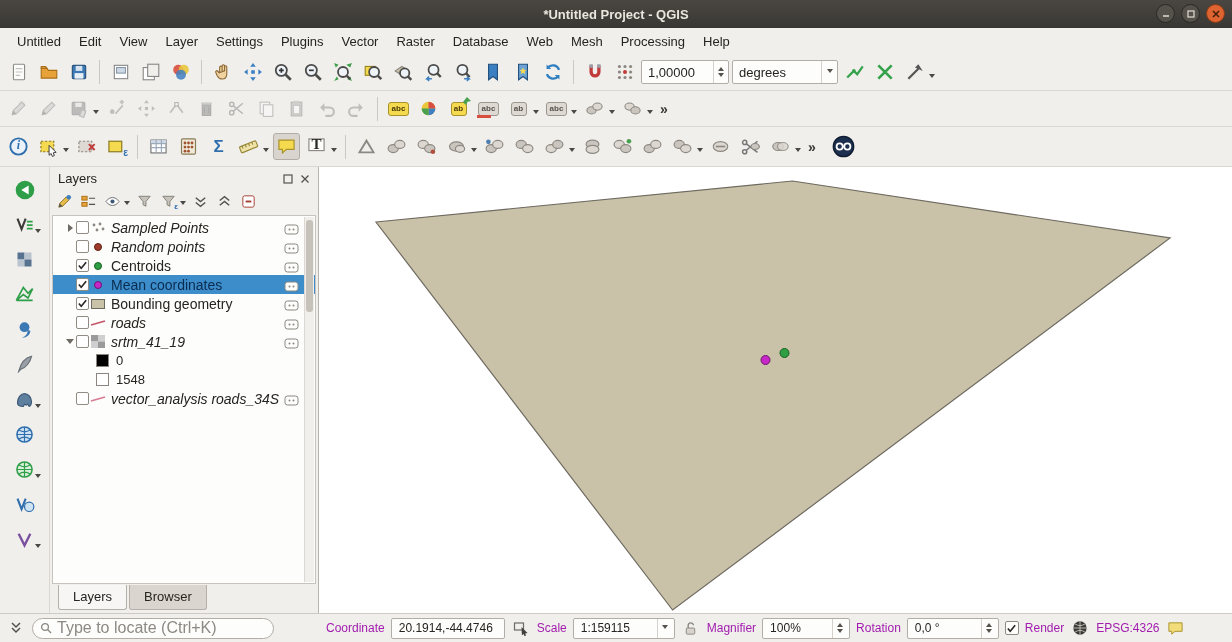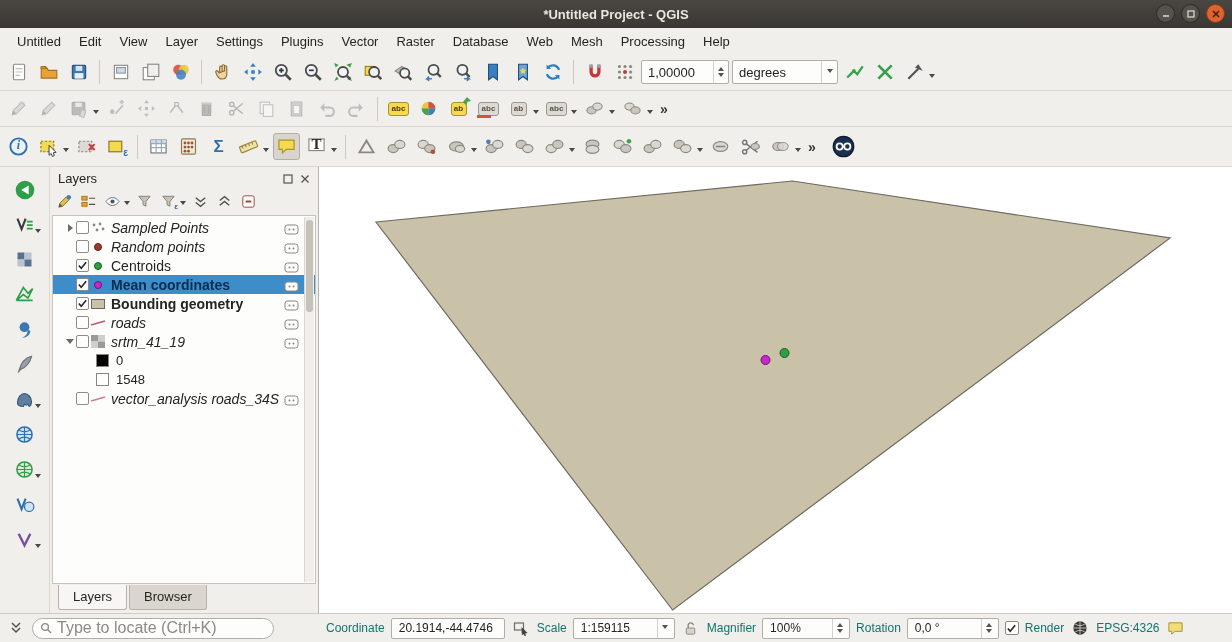--- a/index.html
+++ b/index.html
@@ -61,38 +61,38 @@
   .lrow{height:19px;display:flex;align-items:center;padding-left:11px;position:relative;font-size:14px}
   .lrow.sel{background:#3d8dcb}
   .exp{width:12px;display:flex;justify-content:center;flex:0 0 12px}
   .tri-r{width:0;height:0;border-left:5px solid #6e6a64;border-top:4px solid transparent;border-bottom:4px solid transparent}
   .tri-d{width:0;height:0;border-top:5px solid #6e6a64;border-left:4px solid transparent;border-right:4px solid transparent}
   .chk{width:13px;height:13px;background:#fff;border:1px solid #908c84;border-radius:2px;display:flex;align-items:center;justify-content:center;flex:0 0 13px}
   .swatch{width:18px;display:flex;align-items:center;justify-content:center;flex:0 0 18px}
   .dotsw{width:8px;height:8px;border-radius:50%;border:1px solid #555}
   .name{margin-left:4px;white-space:nowrap}
   .it{font-style:italic}
-  .bd{font-weight:bold}
+  .bd{font-weight:normal}
   .sel .name{color:#0a2c50}
   .badge{position:absolute;right:16px;top:4px}
   .legend-row{height:19px;display:flex;align-items:center;padding-left:43px;gap:7px;font-size:13px}
   .legsw{width:13px;height:13px;border:1px solid #8a867f;flex:0 0 13px}
   .scroll{position:absolute;top:1px;right:1px;bottom:1px;width:10px;background:#f1efec;border-left:1px solid #dcd8d1}
   .thumb{position:absolute;top:3px;left:1px;width:7px;height:92px;background:#c6c2ba;border-radius:3px}
   .panel-tabs{flex:0 0 28px;display:flex;align-items:flex-start;padding-left:8px;gap:2px;background:#f0efec}
   .ptab{padding:4px 14px 5px;font-size:13px;border:1px solid #b5b1aa;border-top:none;background:#dad6cf;border-radius:0 0 3px 3px}
   .ptab.active{background:#f7f6f4}
 
   
   .canvas{flex:1;position:relative;background:#fff;border-left:1px solid #b8b4ad}
   svg.map{position:absolute;inset:0;width:100%;height:100%}
 
   
   .statusbar{flex:0 0 29px;display:flex;align-items:center;gap:6px;padding:0 8px 0 6px;background:#f0efec;border-top:1px solid #cfcbc4;font-size:12px}
-  .sb-label{white-space:nowrap;color:#0f766e}
+  .sb-label{white-space:nowrap;color:#a21caf}
   .sico{width:20px;height:20px;display:flex;align-items:center;justify-content:center;flex:0 0 auto}
   .sbox{height:21px;display:flex;align-items:center;background:#fdfdfc;border:1px solid #b2aea7;border-radius:2px;padding:0 2px;flex:0 0 auto}
   .sbox .val{padding:0 5px;font-size:12px;flex:1;white-space:nowrap}
   .locate{width:242px;border-radius:11px;padding-left:7px;gap:5px}
   .locate input{border:none;outline:none;background:transparent;flex:1;font-family:"Liberation Sans",sans-serif;font-size:16px;color:#3b3935}
   .locate input::placeholder{color:#8d8983}
   .sspin{width:15px;height:100%;border-left:1px solid #d5d1ca;display:flex;flex-direction:column;align-items:center;justify-content:space-evenly}
   .chk2{width:14px;height:14px;background:#fdfdfc;border:1px solid #8f8b84;border-radius:2px;display:flex;align-items:center;justify-content:center;flex:0 0 14px}
 </style>
 </head>

